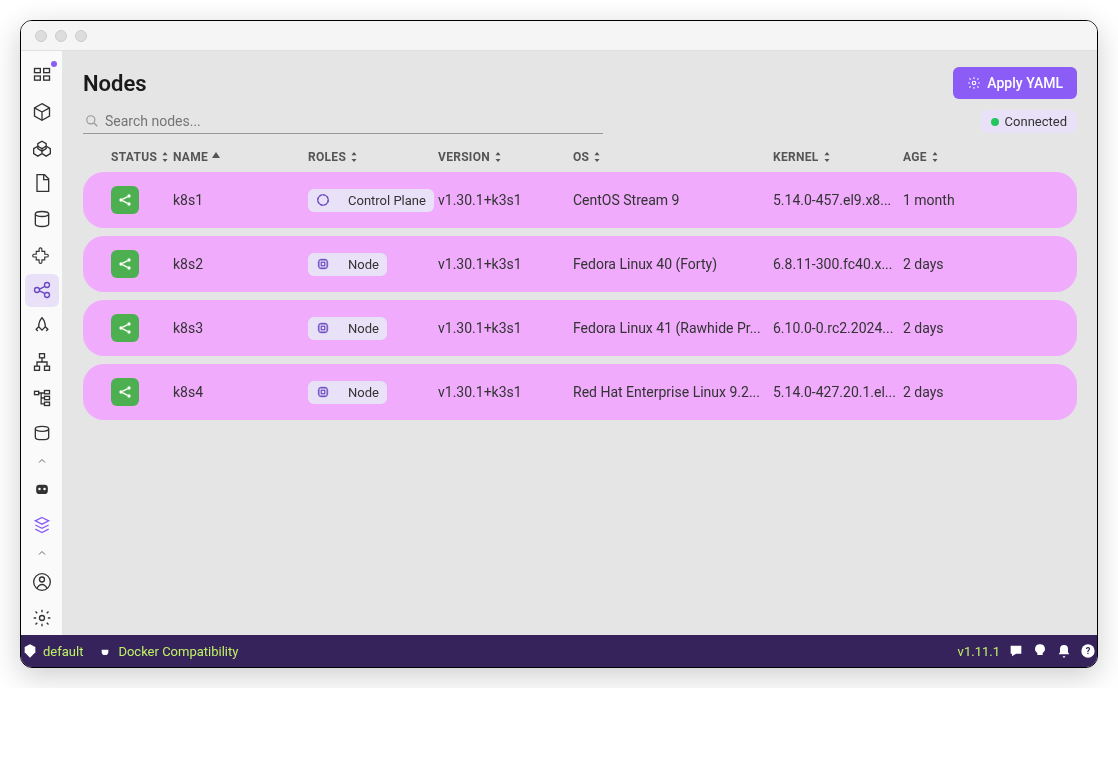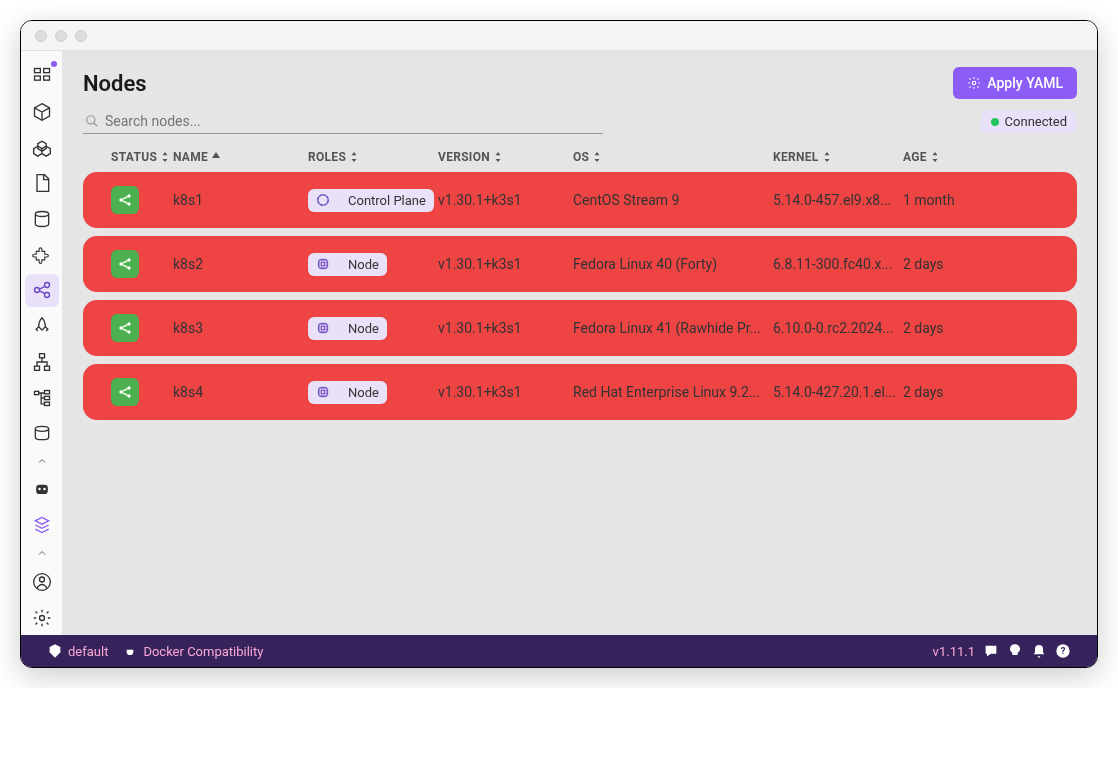--- a/index.html
+++ b/index.html
@@ -32,27 +32,27 @@
 .thead{display:flex;padding:8px 28px;font-size:12px;font-weight:700;color:#555;letter-spacing:.3px}
 .th{display:flex;align-items:center;gap:3px}
 .th svg{width:10px;height:10px;fill:#555}
 .col-status{width:62px}
 .col-name{width:135px}
 .col-roles{width:130px}
 .col-version{width:135px}
 .col-os{width:200px}
 .col-kernel{width:130px}
 .col-age{width:80px}
-.row{background:#ef4444;border-radius:14px;margin-bottom:8px;padding:14px 28px;display:flex;align-items:center;font-size:14px;color:#333}
+.row{background:#f0abfc;border-radius:21px;margin-bottom:8px;padding:14px 28px;display:flex;align-items:center;font-size:14px;color:#333}
 .status-icon{width:28px;height:28px;background:#4caf50;border-radius:6px;display:flex;align-items:center;justify-content:center}
 .status-icon svg{width:16px;height:16px;fill:#fff}
 .role-badge{display:inline-flex;align-items:center;gap:18px;background:#e8e1f7;padding:4px 8px;border-radius:6px;font-size:13px;color:#333}
 .role-badge svg{width:14px;height:14px}
 .truncate{white-space:nowrap;overflow:hidden;text-overflow:ellipsis}
-.statusbar{height:32px;background:#37235c;color:#f9a8d4;display:flex;align-items:center;padding:0 26px;font-size:13px;gap:14px}
+.statusbar{height:32px;background:#37235c;color:#bef264;display:flex;align-items:center;padding:0 1px;font-size:13px;gap:14px}
 .statusbar .sb-right{margin-left:auto;display:flex;align-items:center;gap:8px}
 .statusbar svg{width:16px;height:16px;fill:#fff}
 .sb-ctx{display:flex;align-items:center;gap:5px}
 </style>
 </head>
 <body>
 
 <div class="window">
   <div class="titlebar">
     <div class="tl-dot"></div>

